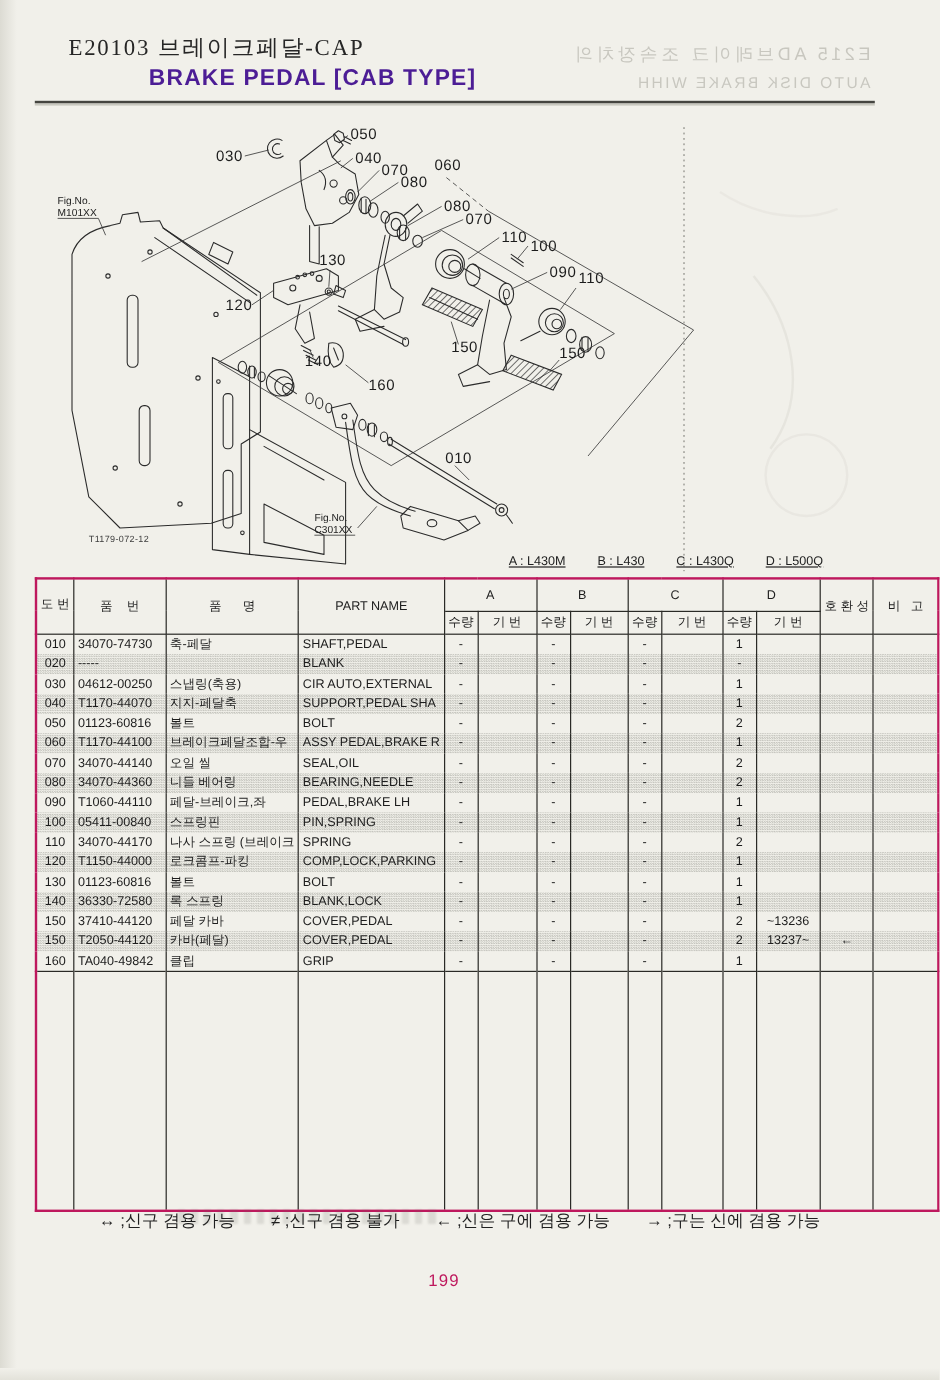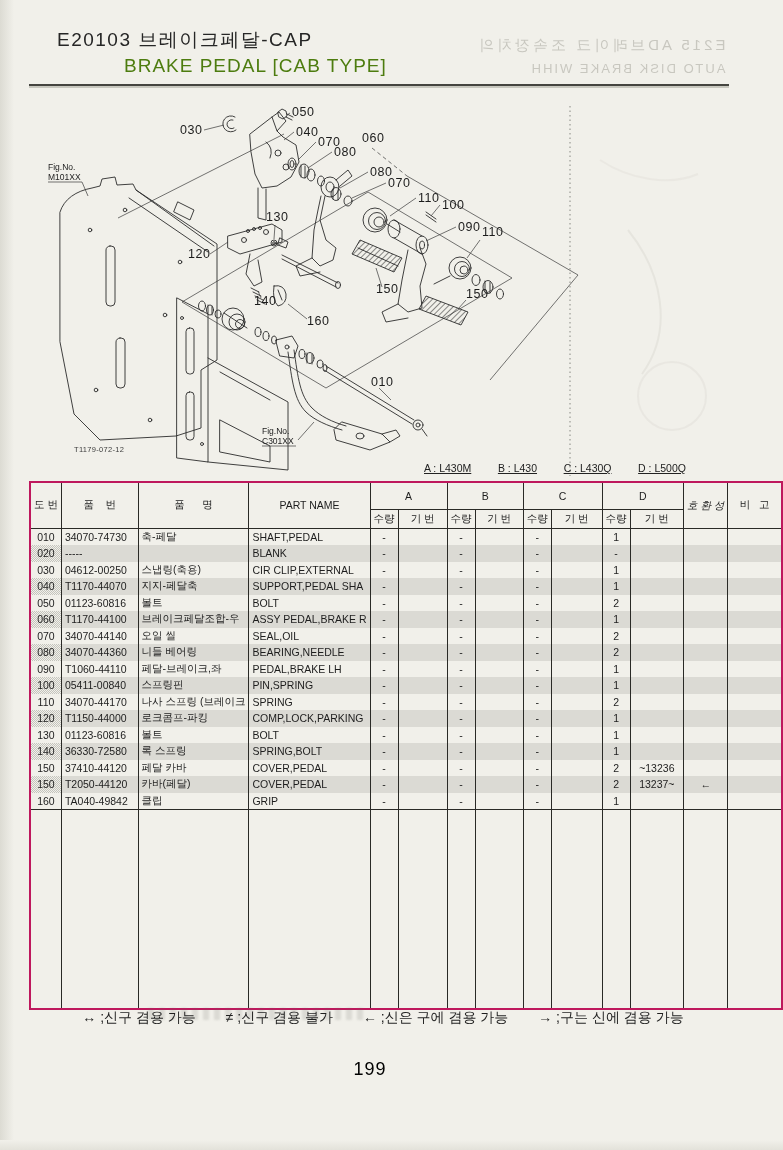--- a/index.html
+++ b/index.html
@@ -8,22 +8,22 @@
     background:#f1f0ea;color:#1f1f1f;
     font-family:"Liberation Sans","DejaVu Sans",sans-serif;
     -webkit-font-smoothing:antialiased;
   }
   .edge-left{position:absolute;left:0;top:0;width:14px;height:100%;
     background:linear-gradient(to right,#dcdbd3,#f1f0ea);}
   .edge-bottom{position:absolute;left:0;bottom:0;width:100%;height:10px;
     background:linear-gradient(to top,#e3e2da,#f1f0ea);}
 
   
-  .title-ko{position:absolute;left:57px;top:27px;font-size:19px;letter-spacing:1.5px;color:#262626;white-space:nowrap;}
-  .title-en{position:absolute;left:124px;top:55px;font-size:19px;letter-spacing:1px;color:#4d7c0f;white-space:nowrap;}
+  .title-ko{position:absolute;left:57px;top:27px;font-size:19px;letter-spacing:1.5px;color:#262626;white-space:nowrap;font-family:Liberation Serif, serif;}
+  .title-en{position:absolute;left:124px;top:55px;font-size:19px;letter-spacing:1px;color:#4c1d95;white-space:nowrap;font-weight:bold;}
   .title-rule{position:absolute;left:29px;top:84px;width:700px;height:2px;background:#454540;
     box-shadow:0 2px 0 rgba(150,150,140,.45);}
   .bleed-top{position:absolute;right:58px;top:36px;transform:scaleX(-1);
     color:#a09f96;opacity:.5;filter:blur(.5px);text-align:left;white-space:nowrap;}
   .bleed-top .b1{font-size:15px;letter-spacing:3px;}
   .bleed-top .b2{font-size:13px;letter-spacing:2px;margin-top:6px;}
 
   
   .diagram{position:absolute;left:30px;top:90px;width:720px;height:392px;}
   .diagram svg{width:100%;height:100%;}
@@ -42,37 +42,37 @@
   
   table.parts{position:absolute;left:29px;top:481px;border-collapse:collapse;table-layout:fixed;
     border:2px solid #be185d;background:transparent;}
   table.parts th,table.parts td{border-left:1px solid #2a2a26;border-right:1px solid #2a2a26;
     font-weight:normal;font-size:10.5px;color:#1d1d1d;overflow:hidden;white-space:nowrap;
     padding:0 3px;vertical-align:middle;}
   table.parts thead th{border:1px solid #2a2a26;text-align:center;}
   .h-group{height:27px;font-size:11px;}
   .h-sub{height:19px;font-size:10px;}
   .h-stack{white-space:pre-line;line-height:1.12;font-size:10px;}
-  .h-compat{white-space:pre-line;line-height:1.05;font-size:9px;font-style:italic;}
+  .h-compat{white-space:pre-line;line-height:1.05;font-size:9px;}
   tbody.rows td{height:16.5px;border-top:0;border-bottom:0;}
   td.c-no{text-align:center;padding:0 1px;}
   td.c-q{text-align:center;}
   td.c-s{text-align:center;font-size:10px;}
   td.c-comp{text-align:center;}
   tr.shaded td{
     background-image:conic-gradient(#c4c4bd 0 25%,transparent 25% 50%,#c4c4bd 50% 75%,transparent 75%);
     background-size:2px 2px;}
   tr.filler td{height:198px;border-top:1px solid #2a2a26;border-bottom:0;}
 
   
   .footnotes{position:absolute;left:30px;top:1009px;width:706px;text-align:center;
     font-size:14px;color:#1f1f1f;white-space:nowrap;}
   .footnotes span{margin:0 13px;}
   .page-num{position:absolute;left:0;top:1059px;width:740px;text-align:center;
-    font-size:18px;color:#000000;letter-spacing:1px;}
+    font-size:14px;color:#be185d;letter-spacing:1px;}
   .bleed-foot{position:absolute;left:148px;top:1008px;width:220px;height:12px;opacity:.16;
     background:repeating-linear-gradient(90deg,#6b6b64 0 6px,transparent 6px 11px);filter:blur(1px);}
 </style>
 </head>
 <body>
 
 <div class="edge-left"></div>
 <div class="edge-bottom"></div>
 
 <div class="title-ko">E20103 브레이크페달-CAP</div>
@@ -395,21 +395,21 @@
     <td class="c-s"></td>
     <td class="c-q">-</td>
     <td class="c-s"></td>
     <td class="c-comp"></td>
     <td class="c-rem"></td>
   </tr>
       <tr>
     <td class="c-no">030</td>
     <td class="c-pn">04612-00250</td>
     <td class="c-ko">스냅링(축용)</td>
-    <td class="c-en">CIR CLIP,EXTERNAL</td>
+    <td class="c-en">CIR AUTO,EXTERNAL</td>
     <td class="c-q">-</td>
     <td class="c-s"></td>
     <td class="c-q">-</td>
     <td class="c-s"></td>
     <td class="c-q">-</td>
     <td class="c-s"></td>
     <td class="c-q">1</td>
     <td class="c-s"></td>
     <td class="c-comp"></td>
     <td class="c-rem"></td>
@@ -571,21 +571,21 @@
     <td class="c-s"></td>
     <td class="c-q">1</td>
     <td class="c-s"></td>
     <td class="c-comp"></td>
     <td class="c-rem"></td>
   </tr>
       <tr class="shaded">
     <td class="c-no">140</td>
     <td class="c-pn">36330-72580</td>
     <td class="c-ko">록 스프링</td>
-    <td class="c-en">SPRING,BOLT</td>
+    <td class="c-en">BLANK,LOCK</td>
     <td class="c-q">-</td>
     <td class="c-s"></td>
     <td class="c-q">-</td>
     <td class="c-s"></td>
     <td class="c-q">-</td>
     <td class="c-s"></td>
     <td class="c-q">1</td>
     <td class="c-s"></td>
     <td class="c-comp"></td>
     <td class="c-rem"></td>

